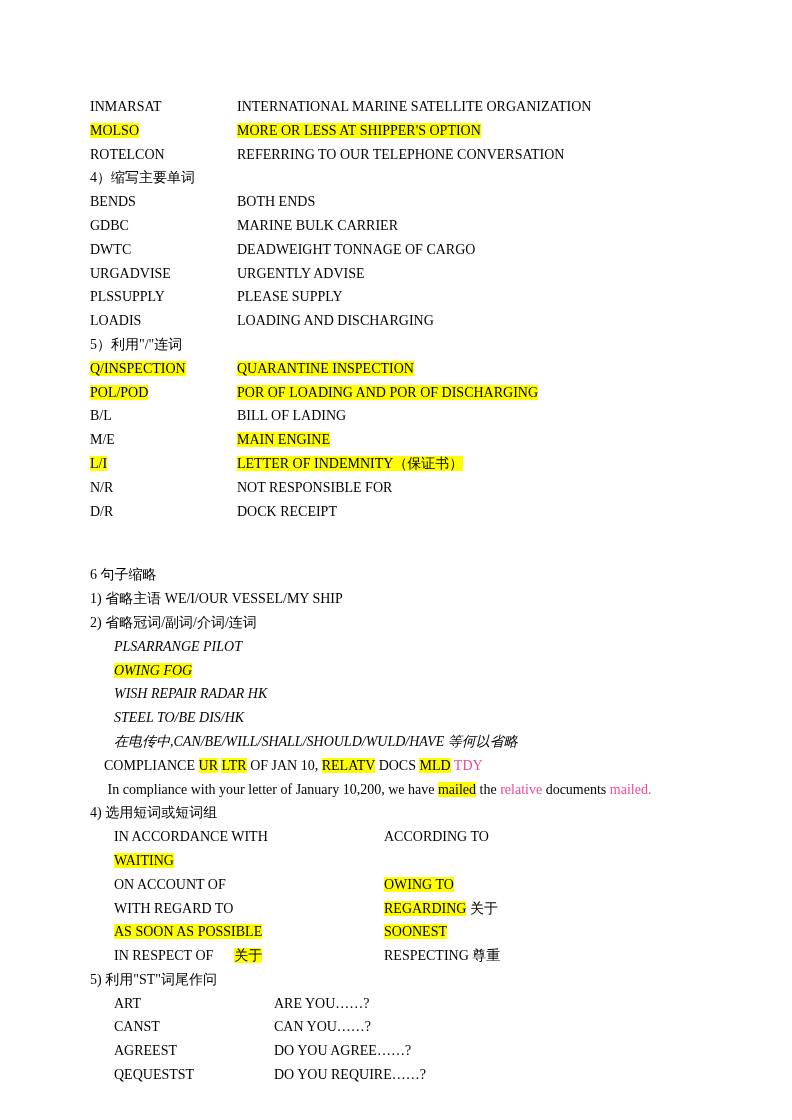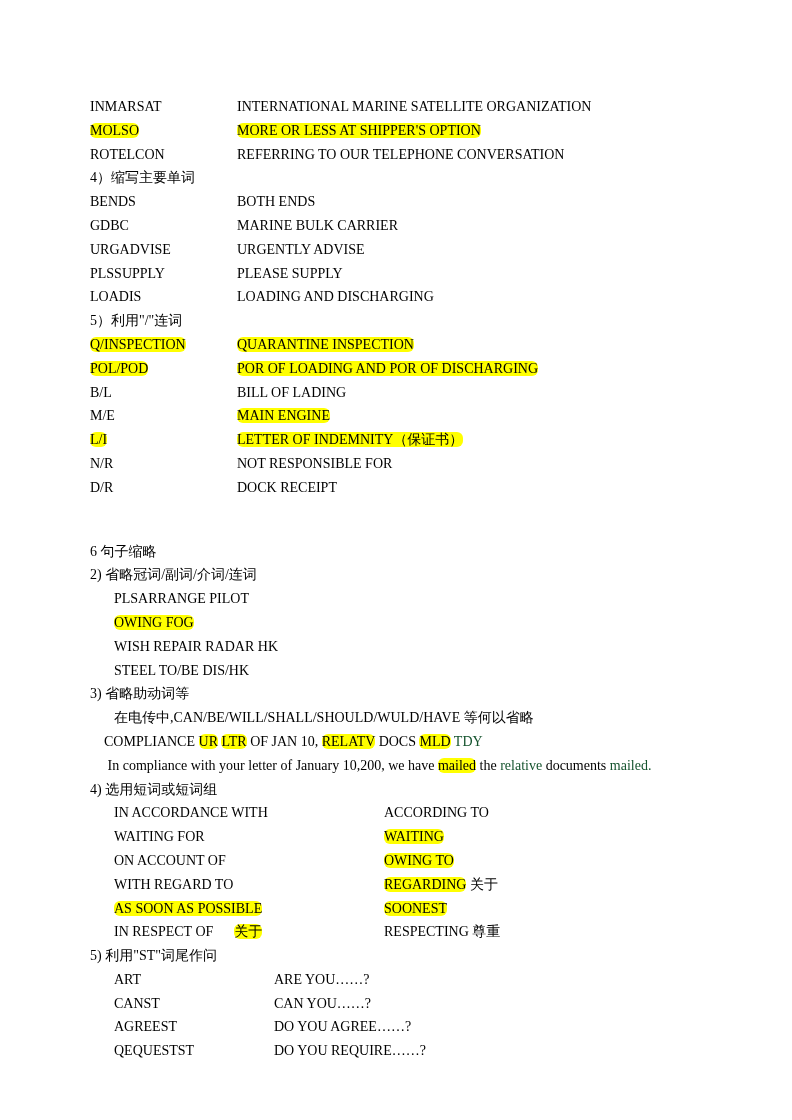--- a/index.html
+++ b/index.html
@@ -34,27 +34,27 @@
   }
   .term4 {
     width: 270px;
     flex-shrink: 0;
   }
   .def4 {
     flex: 1;
   }
   .hl {
     background: #ffff00;
-    border-radius: 6px;
   }
   .red {
-    color: #14532d;
+    color: #ec4899;
   }
   .indent {
     padding-left: 24px;
+    font-style: italic;
   }
   .just {
     text-align: justify;
   }
 </style>
 </head>
 <body>
 
 <div class="page">
 
@@ -73,20 +73,24 @@
 
   <div>4）缩写主要单词</div>
 
   <div class="row">
       <span class="term">BENDS</span>
       <span class="def"><span></span><span>BOTH ENDS</span></span>
     </div>
   <div class="row">
       <span class="term">GDBC</span>
       <span class="def"><span></span><span>MARINE BULK CARRIER</span></span>
+    </div>
+  <div class="row">
+      <span class="term">DWTC</span>
+      <span class="def"><span> </span><span>DEADWEIGHT TONNAGE OF CARGO</span></span>
     </div>
   <div class="row">
       <span class="term">URGADVISE</span>
       <span class="def"><span></span><span>URGENTLY ADVISE</span></span>
     </div>
   <div class="row">
       <span class="term">PLSSUPPLY</span>
       <span class="def"><span> </span><span>PLEASE SUPPLY</span></span>
     </div>
   <div class="row">
@@ -121,40 +125,39 @@
       <span class="def"><span></span><span>NOT RESPONSIBLE FOR</span></span>
     </div>
   <div class="row">
       <span class="term">D/R</span>
       <span class="def"><span></span><span>DOCK RECEIPT</span></span>
     </div>
 
   <div style="height:40px"></div>
 
   <div>6  句子缩略</div>
+  <div>1)   省略主语 WE/I/OUR VESSEL/MY SHIP</div>
   <div>2)   省略冠词/副词/介词/连词</div>
   <div class="indent">PLSARRANGE PILOT</div>
   <div class="indent"><span class="hl">OWING FOG</span></div>
   <div class="indent">WISH REPAIR RADAR HK</div>
   <div class="indent">STEEL TO/BE DIS/HK</div>
-  <div>3)   省略助动词等</div>
   <div class="indent">在电传中,CAN/BE/WILL/SHALL/SHOULD/WULD/HAVE 等何以省略</div>
 
   <div style="white-space:pre-wrap"><span>    COMPLIANCE </span><span class="hl">UR</span><span> </span><span class="hl">LTR</span><span> OF JAN 10, </span><span class="hl">RELATV</span><span> DOCS </span><span class="hl">MLD</span><span> </span><span class="red">TDY</span></div>
 
   <div class="just"><span style="white-space:pre-wrap">     In compliance with your letter of January 10,200, we have </span><span class="hl">mailed</span><span> the </span><span class="red">relative</span><span> documents </span><span class="red">mailed.</span></div>
 
   <div>4)   选用短词或短词组</div>
 
   <div class="row4">
       <span class="term4">IN ACCORDANCE WITH</span>
       <span class="def4"><span>ACCORDING TO</span><span></span></span>
     </div>
   <div class="row4">
-      <span class="term4">WAITING FOR</span>
       <span class="def4"><span class="hl">WAITING</span><span></span></span>
     </div>
   <div class="row4">
       <span class="term4">ON ACCOUNT OF</span>
       <span class="def4"><span class="hl">OWING TO</span><span></span></span>
     </div>
   <div class="row4">
       <span class="term4">WITH REGARD TO</span>
       <span class="def4"><span class="hl">REGARDING</span><span>   关于</span></span>
     </div>

